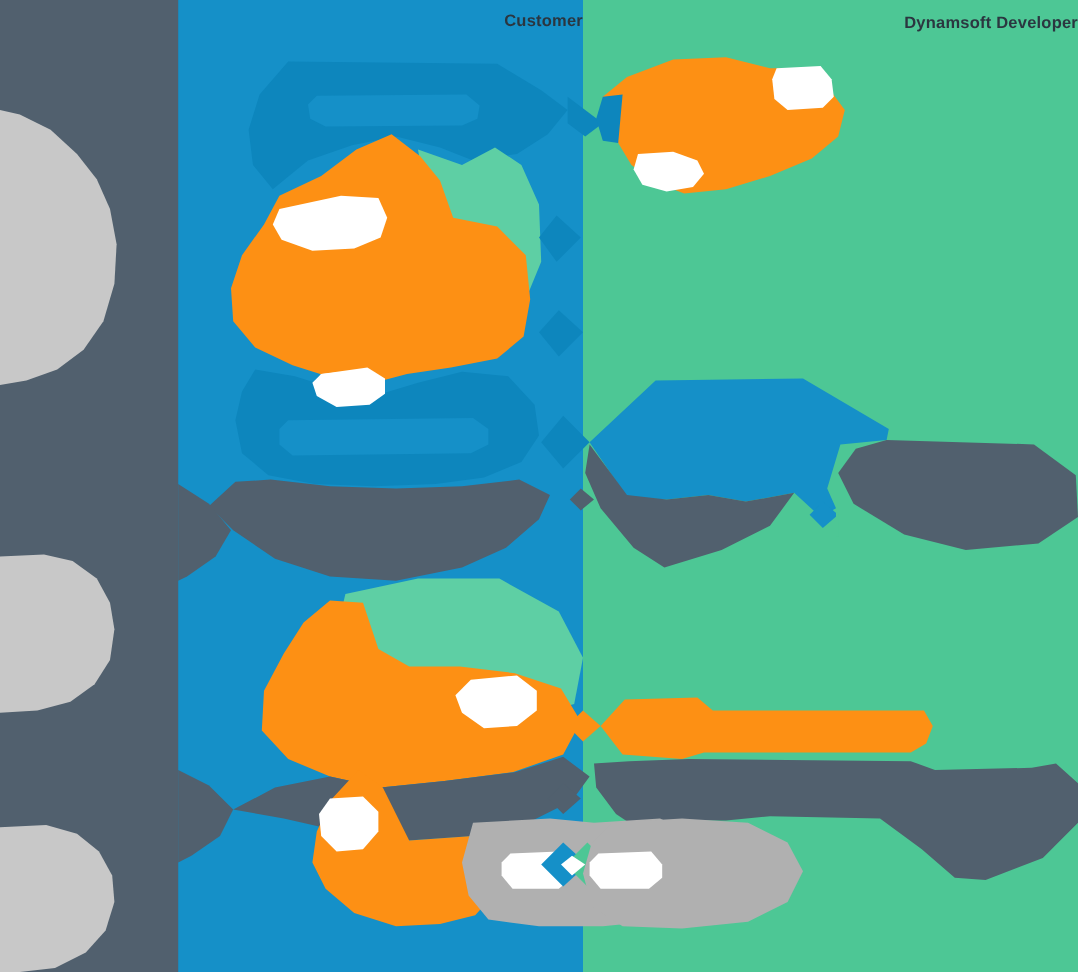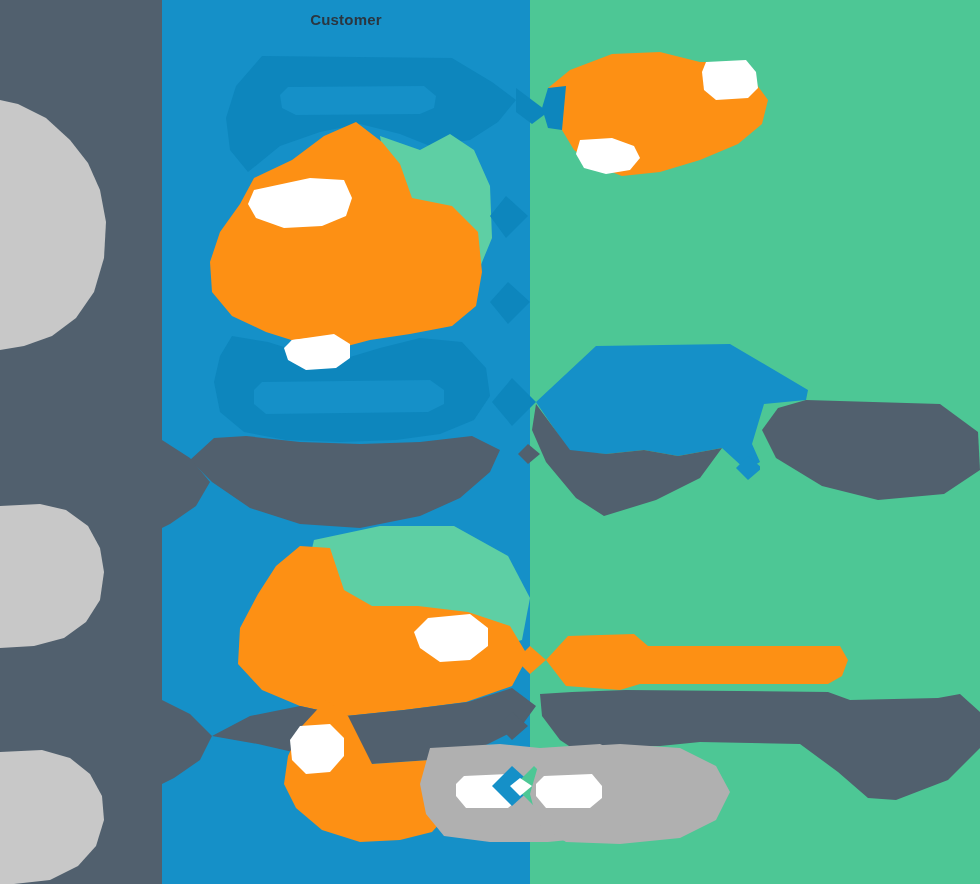--- a/index.html
+++ b/index.html
@@ -5,21 +5,21 @@
   html,body{margin:0;padding:0;background:#ffffff;}
   body{font-family:"Liberation Sans", sans-serif;}
   #stage{position:relative;width:980px;height:884px;overflow:hidden;background:#51606e;}
   #stage svg{position:absolute;left:0;top:0;}
   .lane-title{
     position:absolute;
     font-family:"Liberation Sans", sans-serif;
     font-size:15px;
     font-weight:600;
     color:#2b3640;
-    text-align:center;
+    text-align:right;
     white-space:nowrap;
     letter-spacing:.2px;
   }
   #title-customer{left:162px;top:11px;width:368px;}
   #title-developer{left:530px;top:12px;width:450px;}
 </style>
 </head>
 <body>
 
 <div id="stage">
@@ -164,14 +164,15 @@
       <path fill="#ffffff" d="M544,776 L592,774 L602,786 L602,798 L590,808 L546,808 L536,796
                L536,784 Z"></path>
     </g>
 
     <path fill="#1590c8" d="M508,112 L528,96 L546,112 L528,128 Z" opacity="0"></path>
 
   </svg>
 
   <div class="lane-title" id="title-customer">Customer</div>
 
+  <div class="lane-title" id="title-developer">Dynamsoft Developer</div>
 
 </div>
 
 </body></html>

